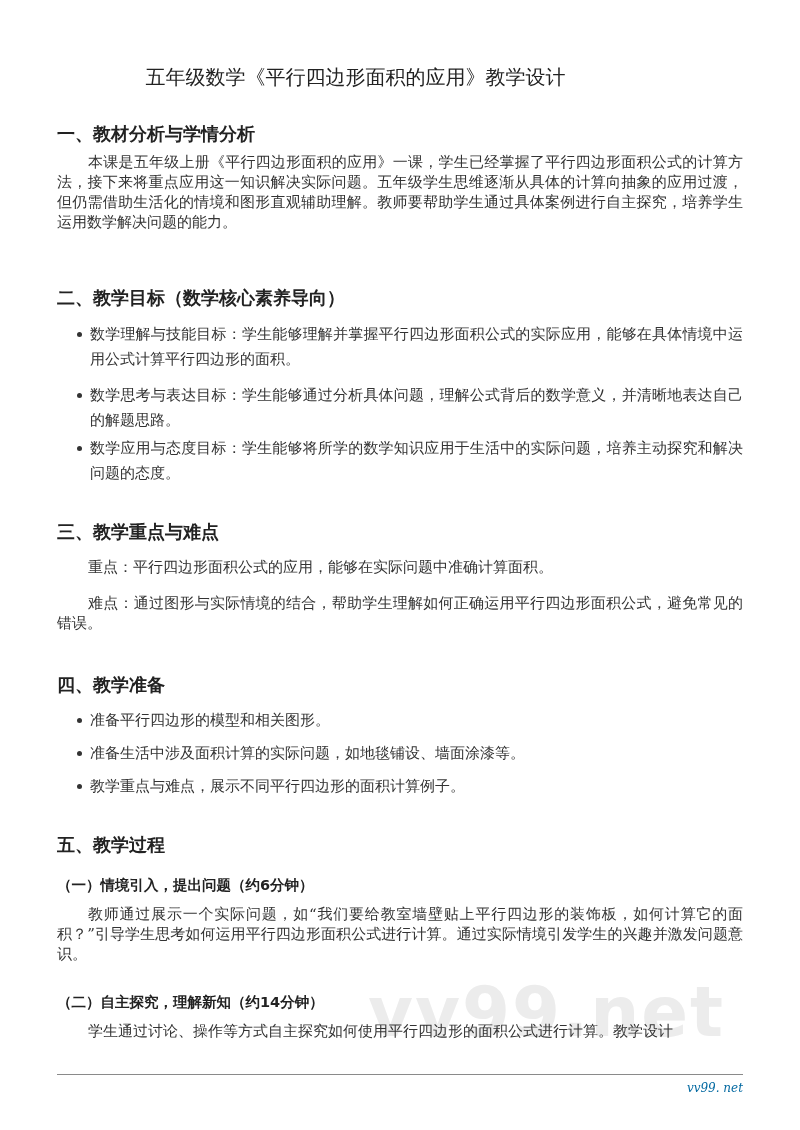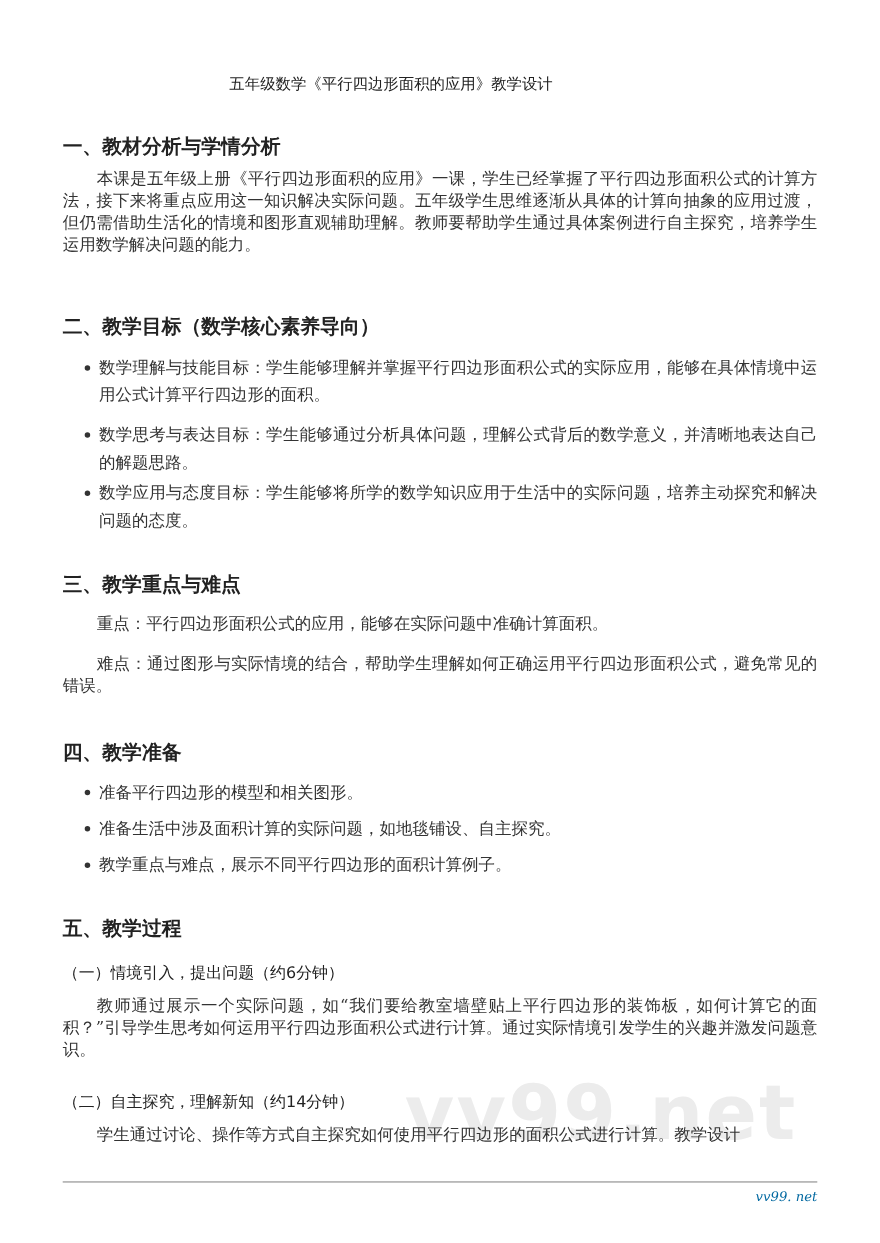--- a/index.html
+++ b/index.html
@@ -40,21 +40,21 @@
     width: 686px;
     z-index: 1;
   }
   .doc-title {
     position: absolute;
     left: -57px;
     width: 711px;
     top: 62px;
     text-align: center;
     font-family: "DejaVu Sans", "Liberation Sans", sans-serif;
-    font-size: 14px;
+    font-size: 20px;
     line-height: 30px;
     color: #222;
     margin: 0;
     font-weight: normal;
   }
   .h-section {
     position: absolute;
     left: 0;
     margin: 0;
     font-family: "DejaVu Sans", "Liberation Sans", sans-serif;
@@ -62,21 +62,21 @@
     font-size: 18px;
     line-height: 26px;
     color: #222;
     white-space: nowrap;
   }
   .h-sub {
     position: absolute;
     left: 0;
     margin: 0;
     font-family: "DejaVu Sans", "Liberation Sans", sans-serif;
-    font-weight: normal;
+    font-weight: bold;
     font-size: 14.5px;
     line-height: 22px;
     color: #222;
     white-space: nowrap;
   }
   .para {
     position: absolute;
     left: 0;
     width: 686px;
     margin: 0;
@@ -164,21 +164,21 @@
     <p class="para" style="top:593px;">难点：通过图形与实际情境的结合，帮助学生理解如何正确运用平行四边形面积公式，避免常见的错误。</p>
 
     <h2 class="h-section" style="top:672px;">四、教学准备</h2>
     <ul class="blist" style="top:708px;">
       <li style="margin-bottom:8px;">
         <span class="dot"></span>
         <span>准备平行四边形的模型和相关图形。</span>
       </li>
       <li style="margin-bottom:8px;">
         <span class="dot"></span>
-        <span>准备生活中涉及面积计算的实际问题，如地毯铺设、自主探究。</span>
+        <span>准备生活中涉及面积计算的实际问题，如地毯铺设、墙面涂漆等。</span>
       </li>
       <li>
         <span class="dot"></span>
         <span>教学重点与难点，展示不同平行四边形的面积计算例子。</span>
       </li>
     </ul>
 
     <h2 class="h-section" style="top:832px;">五、教学过程</h2>
 
     <h3 class="h-sub" style="top:874px;">（一）情境引入，提出问题（约6分钟）</h3>

